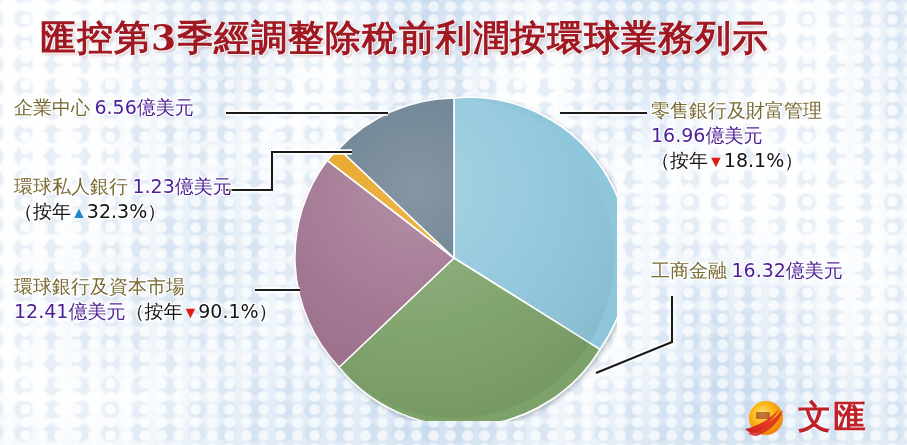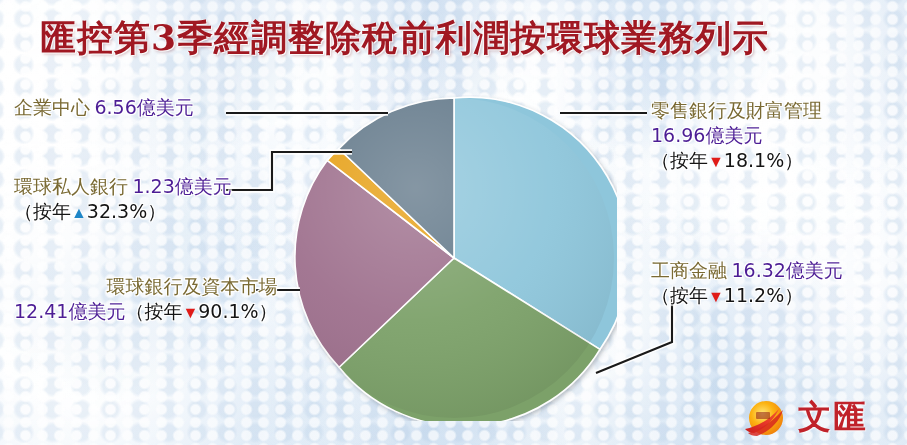--- a/index.html
+++ b/index.html
@@ -181,21 +181,21 @@
   <div class="callout" style="left:14px;top:174px;">
     <span class="line">
       <span class="cat">環球私人銀行</span>
       <span class="val">1.23億美元</span>
     </span>
     <span class="line">
       <span class="yoy">（按年</span><span class="tri-up">▲</span><span class="yoy">32.3%</span><span class="yoy">）</span>
     </span>
   </div>
 
-  <div class="callout" style="left:14px;top:274px;text-align:right;">
+  <div class="callout" style="left:14px;top:274px;">
     <span class="line">
       <span class="cat">環球銀行及資本市場</span>
     </span>
     <span class="line">
       <span class="val">12.41億美元</span><span class="yoy">（按年</span><span class="tri-down">▼</span><span class="yoy">90.1%</span><span class="yoy">）</span>
     </span>
   </div>
 
   <div class="callout" style="left:651px;top:98px;">
     <span class="line">
@@ -206,23 +206,20 @@
     </span>
     <span class="line">
       <span class="yoy">（按年</span><span class="tri-down">▼</span><span class="yoy">18.1%</span><span class="yoy">）</span>
     </span>
   </div>
 
   <div class="callout" style="left:651px;top:258px;">
     <span class="line">
       <span class="cat">工商金融</span>
       <span class="val">16.32億美元</span>
-    </span>
-    <span class="line">
-      <span class="yoy">（按年</span><span class="tri-down">▼</span><span class="yoy">11.2%</span><span class="yoy">）</span>
     </span>
   </div>
 
   <div class="logo">
     <svg width="52" height="44" viewBox="0 0 52 44">
       <defs>
         <radialGradient id="sunG" cx="40%" cy="38%" r="68%">
           <stop offset="0%" stop-color="#ffe87a"></stop>
           <stop offset="48%" stop-color="#fcb312"></stop>
           <stop offset="100%" stop-color="#ef7d0a"></stop>

